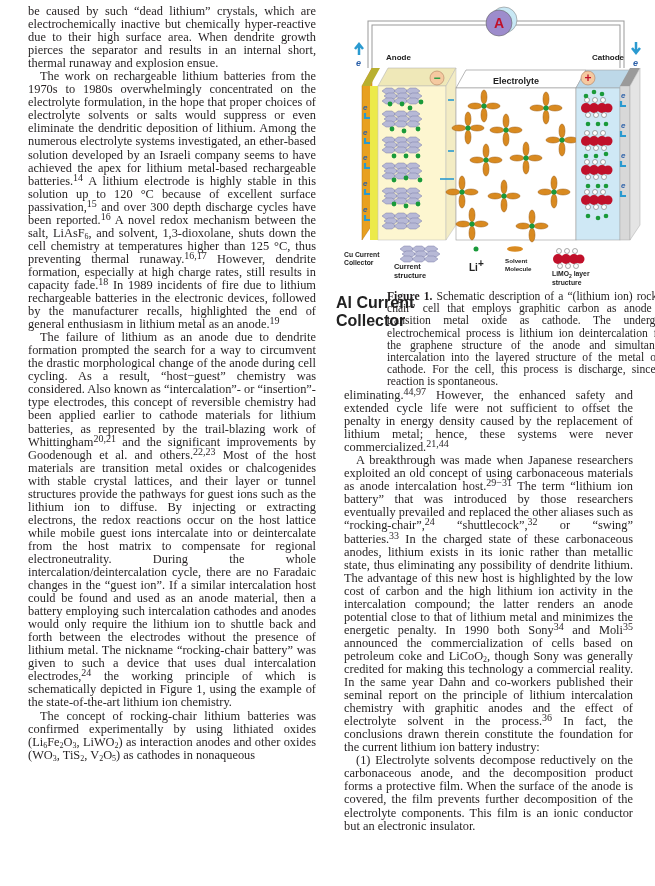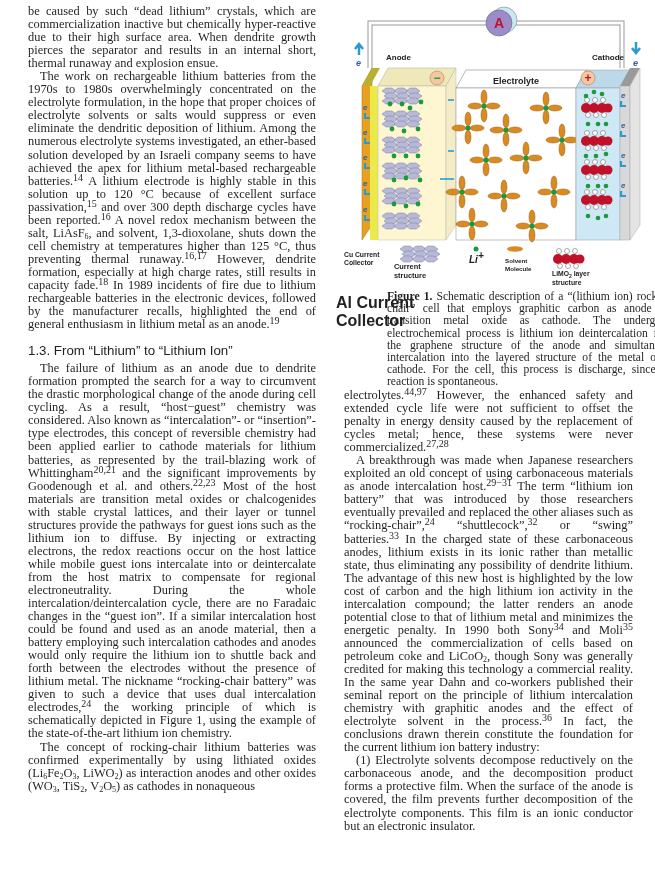--- a/index.html
+++ b/index.html
@@ -14,23 +14,22 @@
   sub{font-size:8px;line-height:0;vertical-align:-2px;}
   .figure{position:absolute;left:336px;top:0;width:319px;height:385px;}
   .caption{position:absolute;left:344px;top:291px;width:289px;font-family:"Liberation Serif","DejaVu Serif",serif;font-size:11.6px;line-height:12.2px;text-align:justify;margin-left:43px;}
   .caption b{font-weight:bold;}
   .lbl{position:absolute;font-family:"Liberation Sans","DejaVu Sans",sans-serif;font-weight:bold;color:#222;}
 </style>
 </head>
 <body>
 
 <div class="col col-left">
-  <p><span>be caused by such “dead lithium” crystals, which are commercialization inactive but chemically hyper-reactive due to their high surface area. When dendrite growth pierces the separator and results in an internal short, thermal runaway and explosion ensue.</span></p>
+  <p><span>be caused by such “dead lithium” crystals, which are electrochemically inactive but chemically hyper-reactive due to their high surface area. When dendrite growth pierces the separator and results in an internal short, thermal runaway and explosion ensue.</span></p>
   <p class="ind"><span>The work on rechargeable lithium batteries from the 1970s to 1980s overwhelmingly concentrated on the electrolyte formulation, in the hope that proper choices of electrolyte solvents or salts would suppress or even eliminate the dendritic deposition of lithium. Among the numerous electrolyte systems investigated, an ether-based solution developed by an Israeli company seems to have achieved the apex for lithium metal-based rechargeable batteries.</span><sup>14</sup><span> A lithium electrode is highly stable in this solution up to 120 °C because of excellent surface passivation,</span><sup>15</sup><span> and over 300 depth discharge cycles have been reported.</span><sup>16</sup><span> A novel redox mechanism between the salt, LiAsF</span><sub>6</sub><span>, and solvent, 1,3-dioxolane, shuts down the cell chemistry at temperatures higher than 125 °C, thus preventing thermal runaway.</span><sup>16,17</sup><span> However, dendrite formation, especially at high charge rates, still results in capacity fade.</span><sup>18</sup><span> In 1989 incidents of fire due to lithium rechargeable batteries in the electronic devices, followed by the manufacturer recalls, highlighted the end of general enthusiasm in lithium metal as an anode.</span><sup>19</sup></p>
-  <h3 class="section-heading">1.3. From “Lithium” to “Lithium Ion”</h3>
   <p class="ind"><span>The failure of lithium as an anode due to dendrite formation prompted the search for a way to circumvent the drastic morphological change of the anode during cell cycling. As a result, “host−guest” chemistry was considered. Also known as “intercalation”- or “insertion”-type electrodes, this concept of reversible chemistry had been applied earlier to cathode materials for lithium batteries, as represented by the trail-blazing work of Whittingham</span><sup>20,21</sup><span> and the significant improvements by Goodenough et al. and others.</span><sup>22,23</sup><span> Most of the host materials are transition metal oxides or chalcogenides with stable crystal lattices, and their layer or tunnel structures provide the pathways for guest ions such as the lithium ion to diffuse. By injecting or extracting electrons, the redox reactions occur on the host lattice while mobile guest ions intercalate into or deintercalate from the host matrix to compensate for regional electroneutrality. During the whole intercalation/deintercalation cycle, there are no Faradaic changes in the “guest ion”. If a similar intercalation host could be found and used as an anode material, then a battery employing such intercalation cathodes and anodes would only require the lithium ion to shuttle back and forth between the electrodes without the presence of lithium metal. The nickname “rocking-chair battery” was given to such a device that uses dual intercalation electrodes,</span><sup>24</sup><span> the working principle of which is schematically depicted in Figure 1, using the example of the state-of-the-art lithium ion chemistry.</span></p>
   <p class="ind"><span>The concept of rocking-chair lithium batteries was confirmed experimentally by using lithiated oxides (Li</span><sub>6</sub><span>Fe</span><sub>2</sub><span>O</span><sub>3</sub><span>, LiWO</span><sub>2</sub><span>) as interaction anodes and other oxides (WO</span><sub>3</sub><span>, TiS</span><sub>2</sub><span>, V</span><sub>2</sub><span>O</span><sub>5</sub><span>) as cathodes in nonaqueous</span></p>
 </div>
 
 <div class="figure">
   <svg width="319" height="290" viewBox="0 0 319 290">
     <defs>
       <g id="solv">
         <ellipse cx="0" cy="-9" rx="3" ry="7" fill="#d98a20" stroke="#9a5a10" stroke-width="0.5"></ellipse>
         <ellipse cx="0" cy="9" rx="3" ry="7" fill="#d98a20" stroke="#9a5a10" stroke-width="0.5"></ellipse>
@@ -213,21 +212,21 @@
   </svg>
 
   <div class="lbl" style="left:8px;top:251px;font-size:6.8px;line-height:8px;">
     <div>Cu Current</div>
       <div>Collector</div>
   </div>
   <div class="lbl" style="left:58px;top:262px;font-size:7.4px;line-height:9px;">
     <div>Current</div>
       <div>structure</div>
   </div>
-  <div class="lbl" style="left:133px;top:254px;font-size:10px;font-style:italic;">
+  <div class="lbl" style="left:133px;top:262px;font-size:10px;">
     <span>Li</span><sup>+</sup>
   </div>
   <div class="lbl" style="left:169px;top:257px;font-size:6.2px;line-height:7.6px;">
     <div>Solvent</div>
       <div>Molecule</div>
   </div>
   <div class="lbl" style="left:216px;top:270px;font-size:6.8px;line-height:8.5px;">
     <div><span>LiMO</span><sub style="font-size:5px;">2</sub><span> layer</span></div>
     <div>structure</div>
   </div>
@@ -235,16 +234,16 @@
     <div>Al Current</div>
       <div>Collector</div>
   </div>
 </div>
 
 <div class="caption">
   <b>Figure 1.</b><span> Schematic description of a “(lithium ion) rocking-chair” cell that employs graphitic carbon as anode and transition metal oxide as cathode. The undergoing electrochemical process is lithium ion deintercalation from the graphene structure of the anode and simultaneous intercalation into the layered structure of the metal oxide cathode. For the cell, this process is discharge, since the reaction is spontaneous.</span>
 </div>
 
 <div class="col col-right">
-  <p><span>electrolytes.</span><sup>44,97</sup><span> However, the enhanced safety and extended cycle life were not sufficient to offset the penalty in energy density caused by the replacement of cycles metal; hence, these systems were never commercialized.</span><sup>27,28</sup></p>
+  <p><span>eliminating.</span><sup>44,97</sup><span> However, the enhanced safety and extended cycle life were not sufficient to offset the penalty in energy density caused by the replacement of lithium metal; hence, these systems were never commercialized.</span><sup>21,44</sup></p>
   <p class="ind"><span>A breakthrough was made when Japanese researchers exploited an old concept of using carbonaceous materials as anode intercalation host.</span><sup>29−31</sup><span> The term “lithium ion battery” that was introduced by those researchers eventually prevailed and replaced the other aliases such as “rocking-chair”,</span><sup>24</sup><span> “shuttlecock”,</span><sup>32</sup><span> or “swing” batteries.</span><sup>33</sup><span> In the charged state of these carbonaceous anodes, lithium exists in its ionic rather than metallic state, thus eliminating any possibility of dendrite lithium. The advantage of this new host is highlighted by the low cost of carbon and the high lithium ion activity in the intercalation compound; the latter renders an anode potential close to that of lithium metal and minimizes the energetic penalty. In 1990 both Sony</span><sup>34</sup><span> and Moli</span><sup>35</sup><span> announced the commercialization of cells based on petroleum coke and LiCoO</span><sub>2</sub><span>, though Sony was generally credited for making this technology a commercial reality. In the same year Dahn and co-workers published their seminal report on the principle of lithium intercalation chemistry with graphitic anodes and the effect of electrolyte solvent in the process.</span><sup>36</sup><span> In fact, the conclusions drawn therein constitute the foundation for the current lithium ion battery industry:</span></p>
   <p class="ind"><span>(1) Electrolyte solvents decompose reductively on the carbonaceous anode, and the decomposition product forms a protective film. When the surface of the anode is covered, the film prevents further decomposition of the electrolyte components. This film is an ionic conductor but an electronic insulator.</span></p>
 </div>
 
 </body></html>

